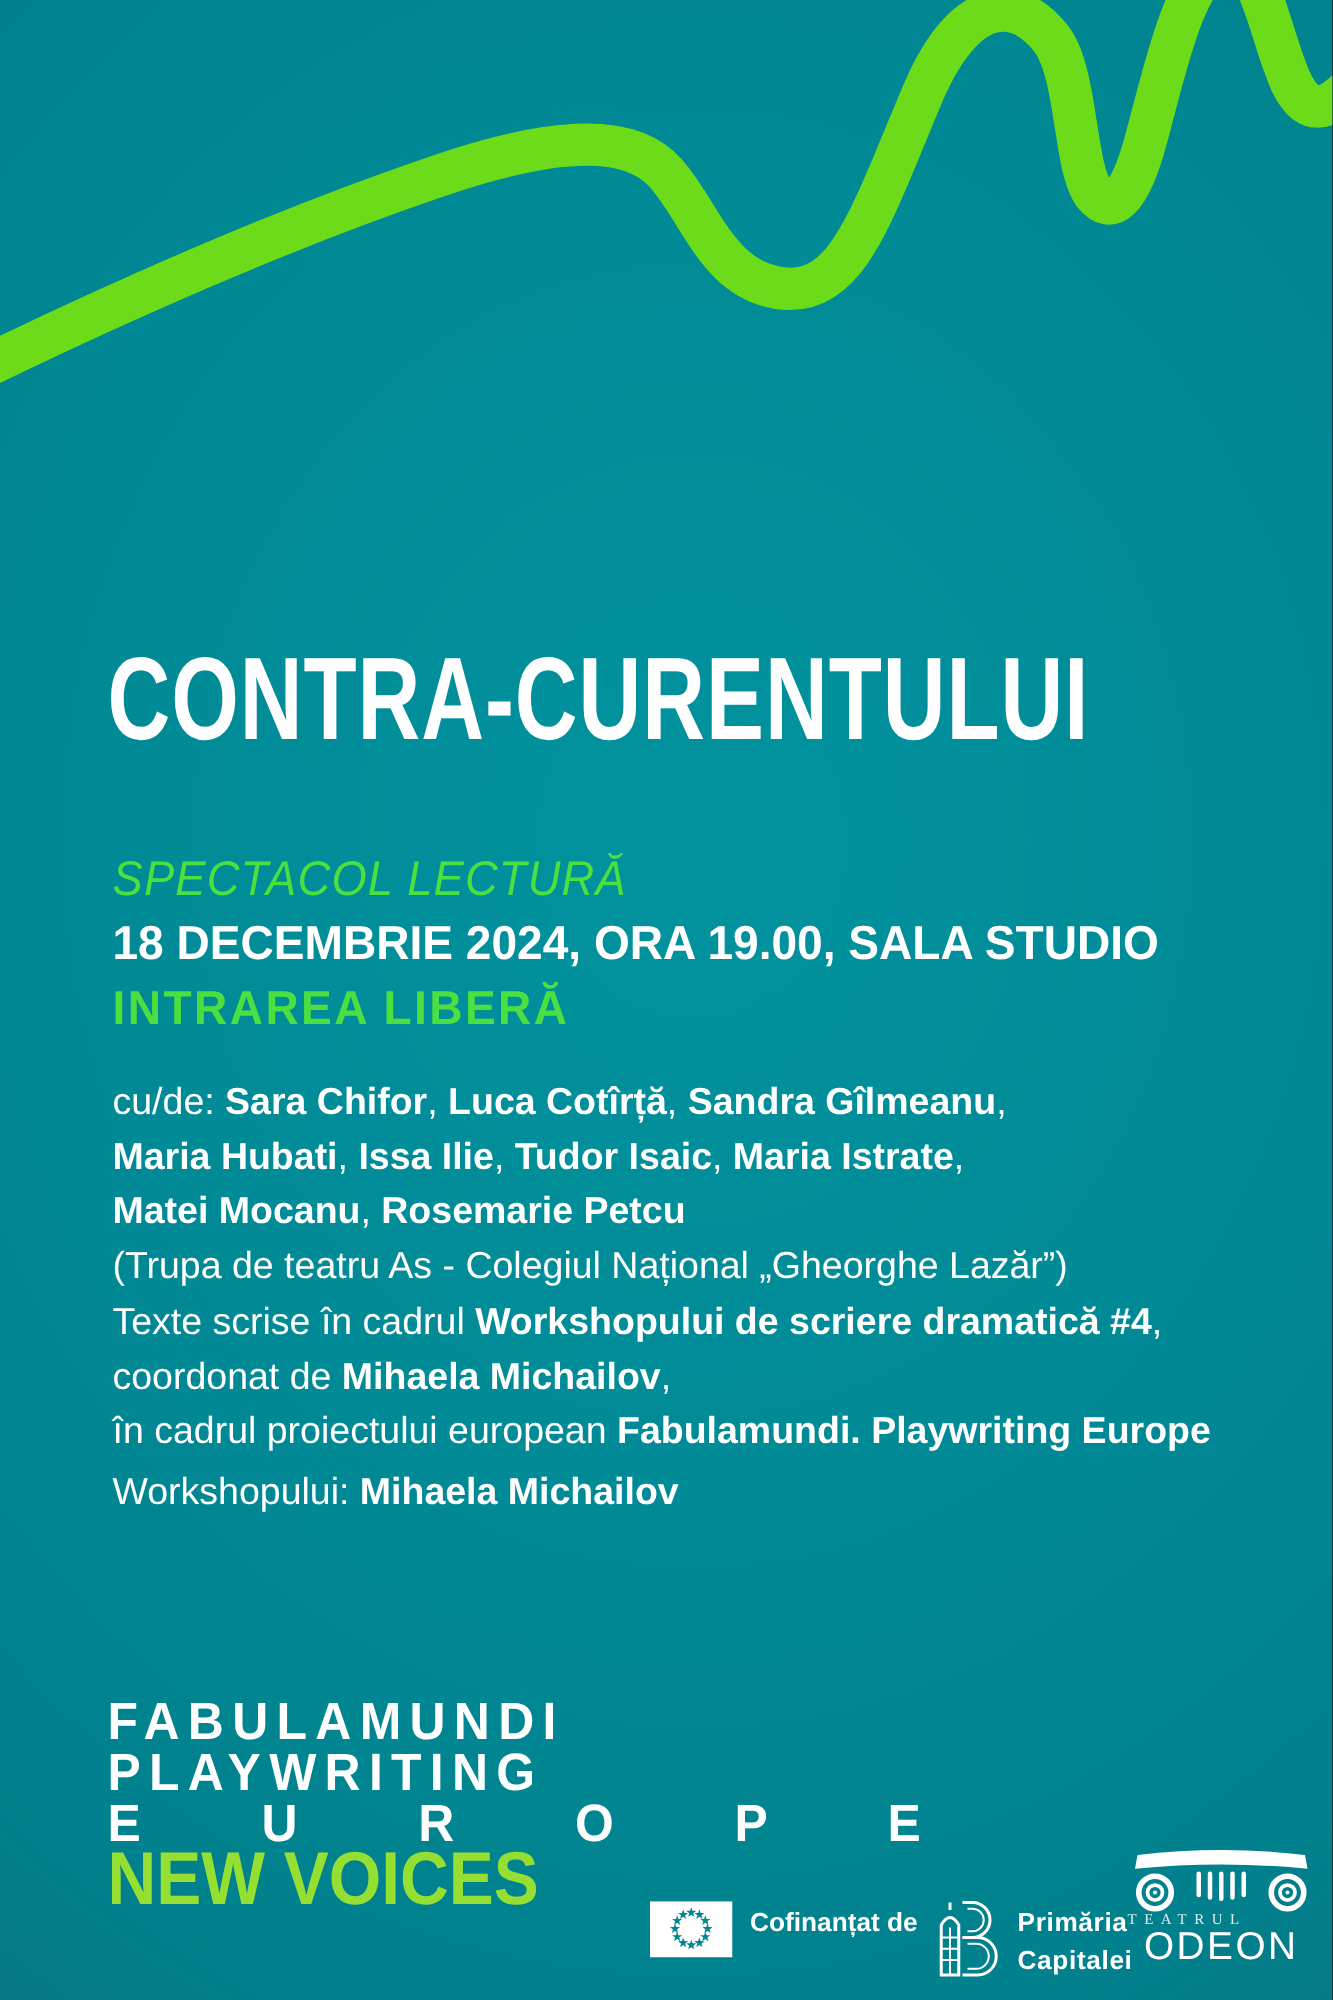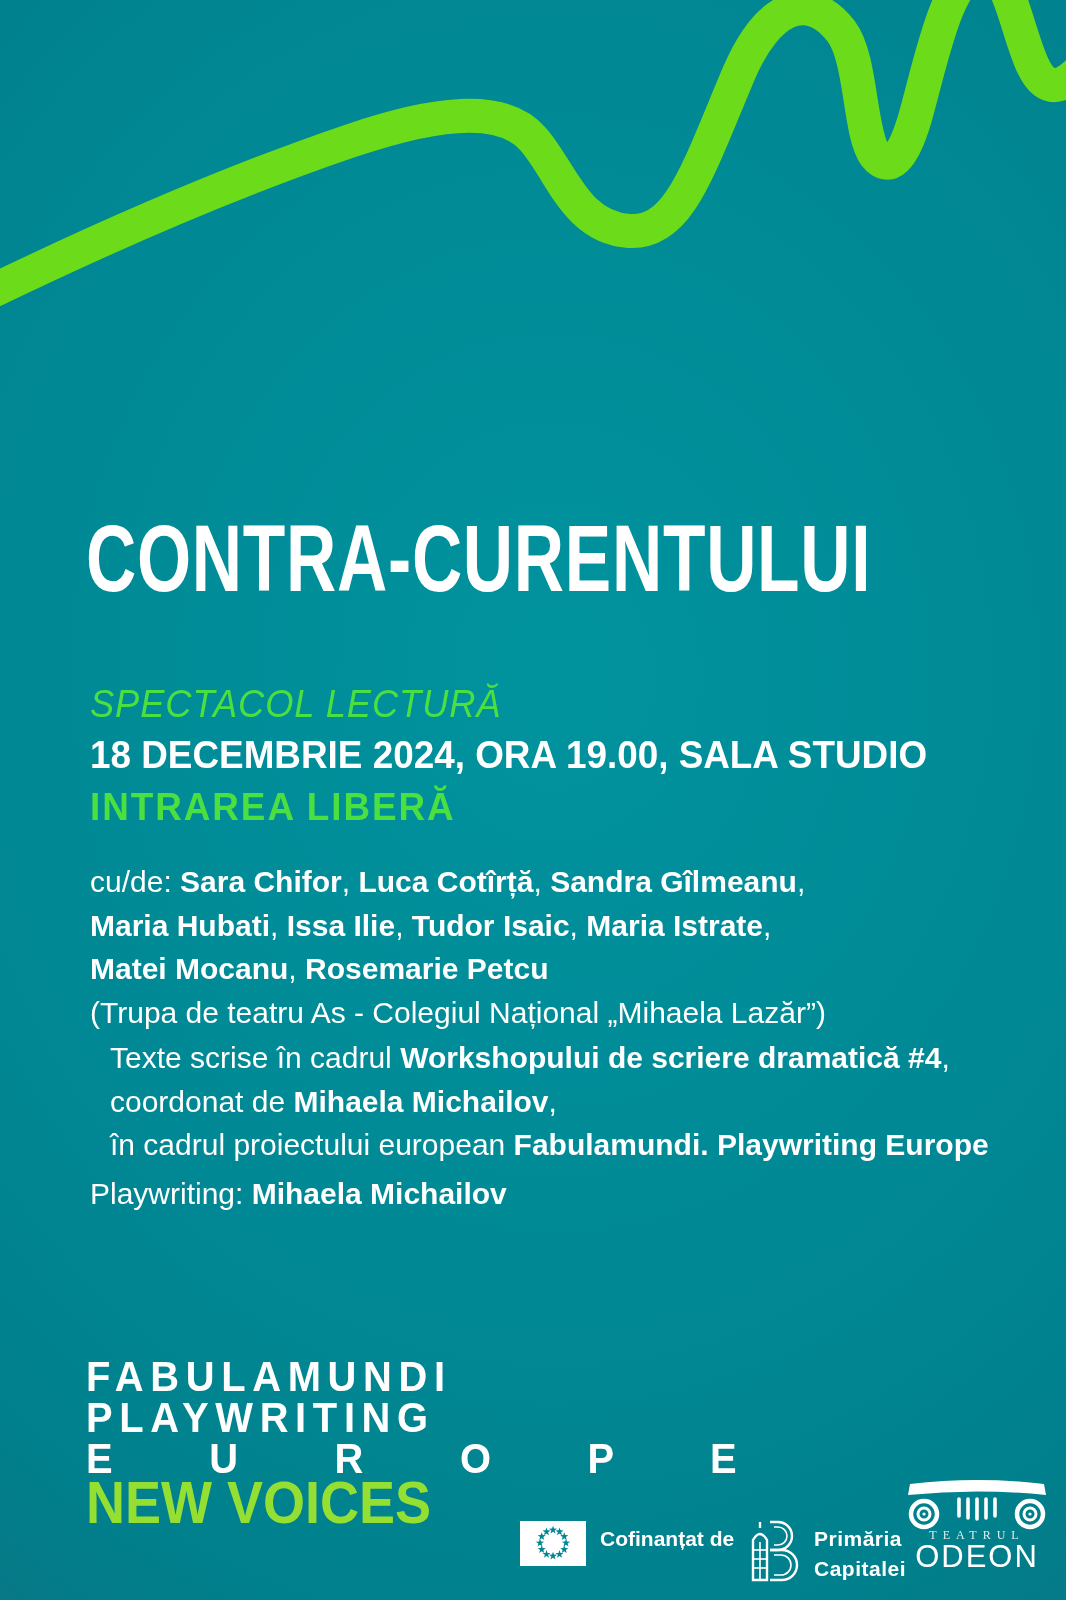--- a/index.html
+++ b/index.html
@@ -47,21 +47,21 @@
   .fabu .fl.euro{letter-spacing:45px;}
   .fabu .nv{
     display:block;margin-top:3px;
     font-weight:bold;font-size:60px;letter-spacing:0px;white-space:nowrap;
     transform:scaleX(0.90);transform-origin:left top;
     color:#95df33;
   }
   .eu-text{left:600px;top:1527px;font-size:21px;font-weight:bold;line-height:24px;}
   .ph-text{left:814px;top:1524px;font-size:21px;font-weight:bold;line-height:30px;letter-spacing:0.5px;}
   .odeon-teatrul{
-    left:902px;top:1528px;width:150px;text-align:center;
+    left:902px;top:1528px;width:150px;
     font-family:"Liberation Serif", serif;font-size:12px;letter-spacing:6px;
     color:rgba(255,255,255,0.88);
   }
   .odeon-name{
     left:902px;top:1540px;width:150px;text-align:center;
     font-family:Liberation Sans, sans-serif;font-size:31px;letter-spacing:2px;
     color:#ffffff;line-height:1.1;
   }
 </style>
 </head>
@@ -88,30 +88,30 @@
   <div class="abs title">CONTRA-CURENTULUI</div>
 
   <div class="abs subtitle green">SPECTACOL LECTURĂ</div>
   <div class="abs dateline">18 DECEMBRIE 2024, ORA 19.00, SALA STUDIO</div>
   <div class="abs freeentry green">INTRAREA LIBERĂ</div>
 
   <div class="abs bodyblock" style="top:860px;">
     <span class="line"><span>cu/de: </span><span class="b">Sara Chifor</span><span>, </span><span class="b">Luca Cotîrță</span><span>, </span><span class="b">Sandra Gîlmeanu</span><span>,</span></span>
     <span class="line"><span class="b">Maria Hubati</span><span>, </span><span class="b">Issa Ilie</span><span>, </span><span class="b">Tudor Isaic</span><span>, </span><span class="b">Maria Istrate</span><span>,</span></span>
     <span class="line"><span class="b">Matei Mocanu</span><span>, </span><span class="b">Rosemarie Petcu</span></span>
-    <span class="line"><span>(Trupa de teatru As - Colegiul Național „Mihaela Lazăr”)</span></span>
+    <span class="line"><span>(Trupa de teatru As - Colegiul Național „Gheorghe Lazăr”)</span></span>
   </div>
 
-  <div class="abs bodyblock" style="top:1036px;margin-left:20px;">
+  <div class="abs bodyblock" style="top:1036px;">
     <span class="line"><span>Texte scrise în cadrul </span><span class="b">Workshopului de scriere dramatică #4</span><span>,</span></span>
     <span class="line"><span>coordonat de </span><span class="b">Mihaela Michailov</span><span>,</span></span>
     <span class="line"><span>în cadrul proiectului european </span><span class="b">Fabulamundi. Playwriting Europe</span></span>
   </div>
 
-  <div class="abs bodyblock" style="top:1172px;"><span>Playwriting: </span><span class="b">Mihaela Michailov</span></div>
+  <div class="abs bodyblock" style="top:1172px;"><span>Workshopului: </span><span class="b">Mihaela Michailov</span></div>
 
   <div class="abs fabu">
     <span class="fl">FABULAMUNDI</span>
     <span class="fl">PLAYWRITING</span>
     <span class="fl euro">E U R O P E</span>
     <span class="nv">NEW VOICES</span>
   </div>
 
   <div class="abs" style="left:520px;top:1521px;">
     <svg width="66" height="45" viewBox="0 0 66 45">

